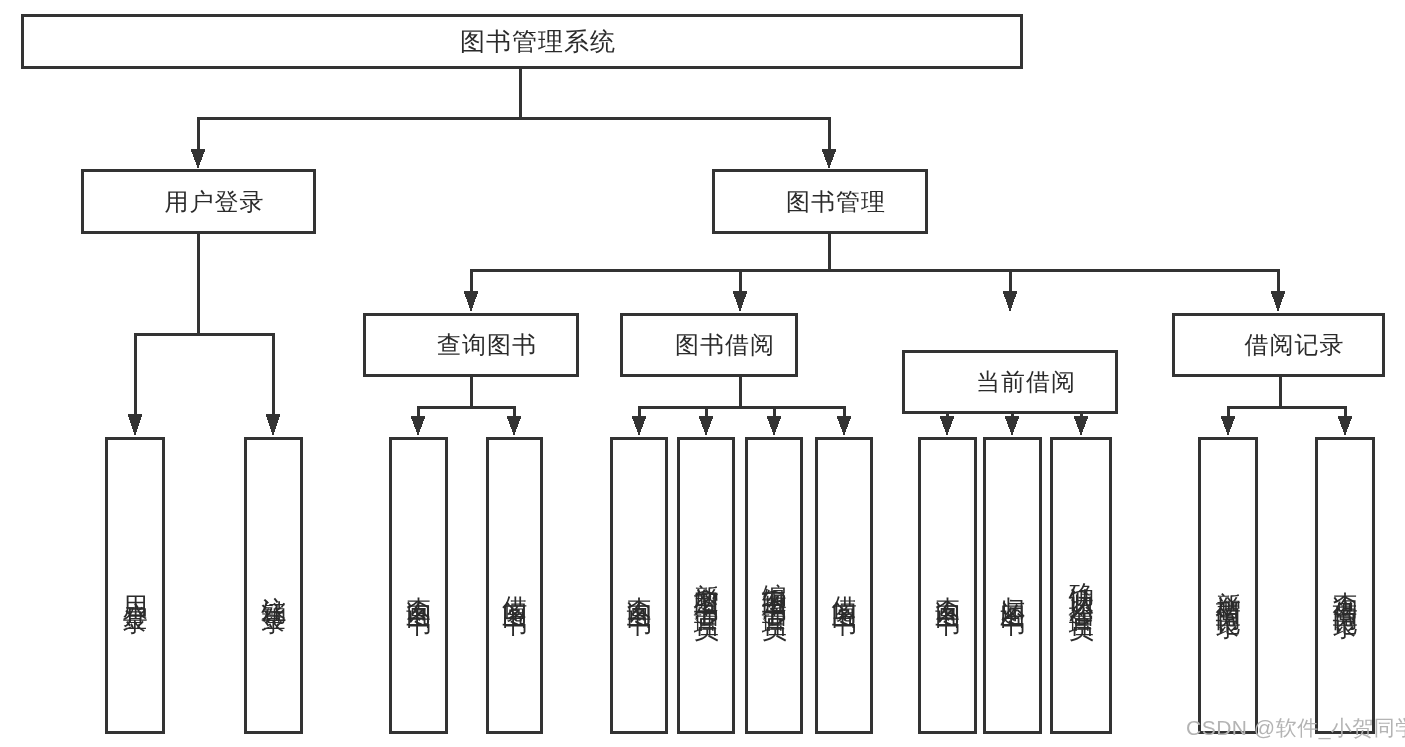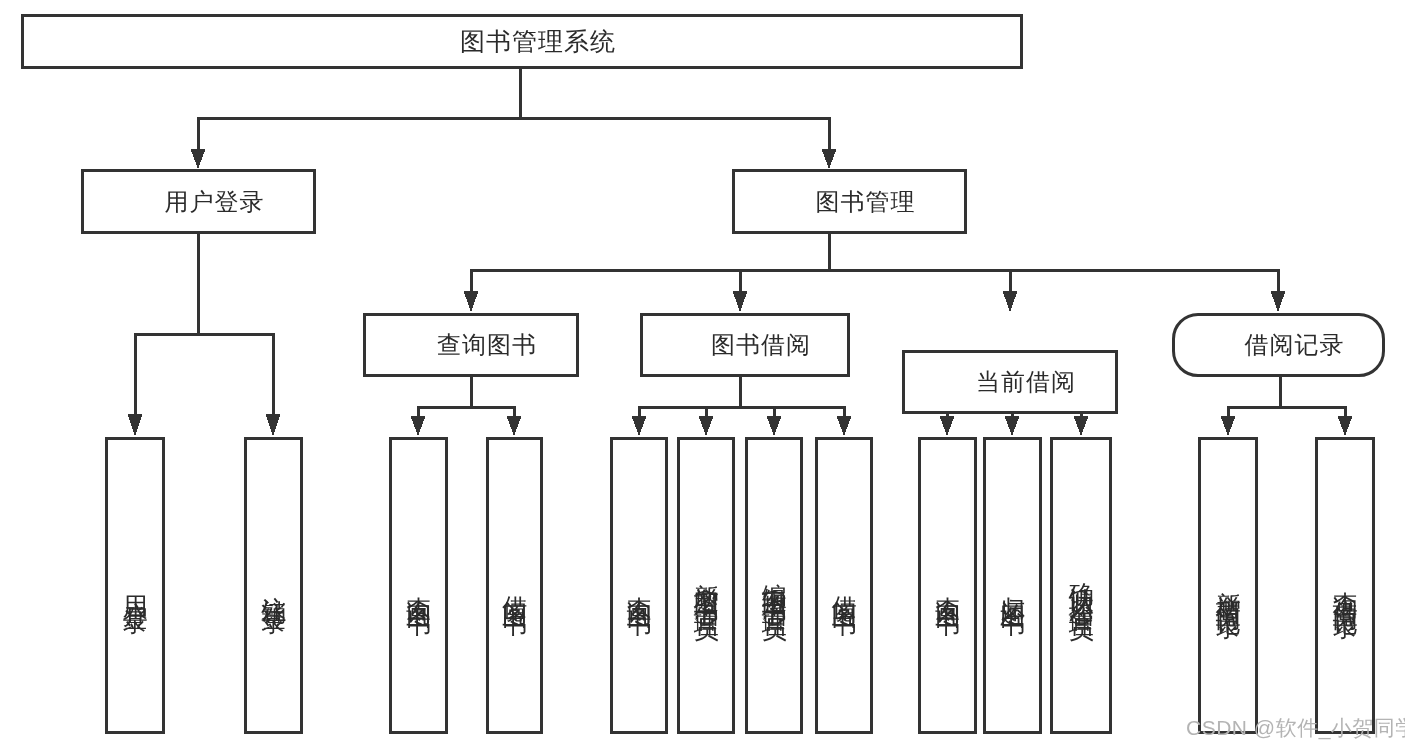--- a/index.html
+++ b/index.html
@@ -121,26 +121,26 @@
       <polygon points="1004.5,416 1019.5,416 1012,436"></polygon>
       <polygon points="1073.5,416 1088.5,416 1081,436"></polygon>
       <polygon points="1220.5,416 1235.5,416 1228,436"></polygon>
       <polygon points="1337.5,416 1352.5,416 1345,436"></polygon>
     </g>
   </svg>
 
   <div class="node root" style="left:21px; top:14px; width:1002px; height:55px;">图书管理系统</div>
 
   <div class="node mid" style="left:81px; top:169px; width:235px; height:65px;">用户登录</div>
-  <div class="node mid" style="left:732px; top:169px; width:235px; height:65px;">图书管理</div>
+  <div class="node mid" style="left:712px; top:169px; width:216px; height:65px;">图书管理</div>
 
   <div class="node mid" style="left:363px; top:313px; width:216px; height:64px;">查询图书</div>
-  <div class="node mid" style="left:640px; top:313px; width:210px; height:64px;">图书借阅</div>
+  <div class="node mid" style="left:620px; top:313px; width:178px; height:64px;">图书借阅</div>
   <div class="node mid" style="left:902px; top:313px; width:216px; height:64px;margin-top:37px;">当前借阅</div>
-  <div class="node mid" style="left:1172px; top:313px; width:213px; height:64px;border-radius:26px;">借阅记录</div>
+  <div class="node mid" style="left:1172px; top:313px; width:213px; height:64px;">借阅记录</div>
 
   <div class="leaf" style="left:105px; width:60px;">
     <span>用户登录</span>
   </div>
   <div class="leaf" style="left:244px; width:59px;">
     <span>注销登录</span>
   </div>
 
   <div class="leaf" style="left:389px; width:59px;">
     <span>查询图书</span>

